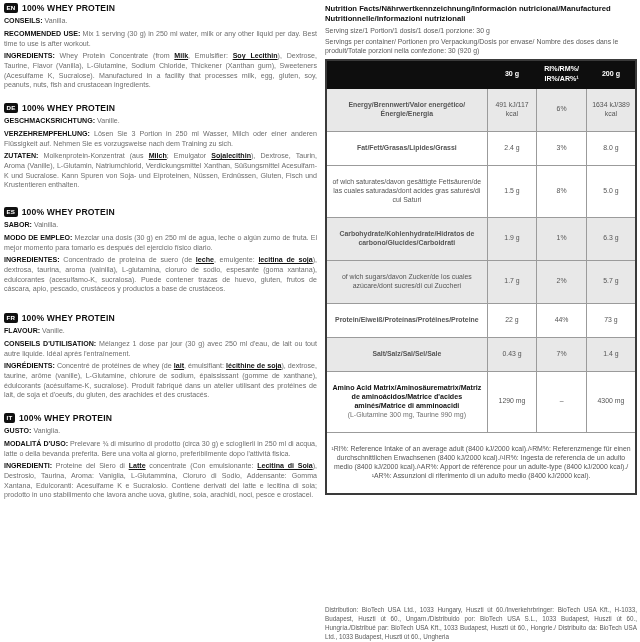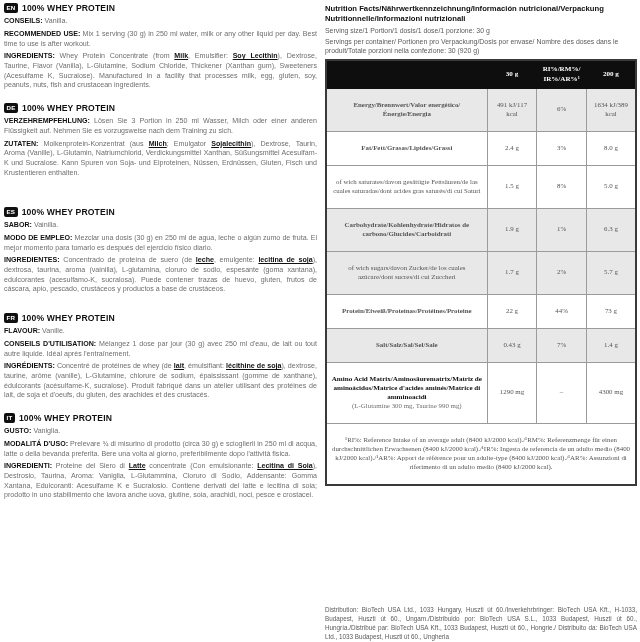--- a/index.html
+++ b/index.html
@@ -28,21 +28,20 @@
   .seg-label { font-weight:bold; color:#101010; }
   .seg-em { font-weight:bold; color:#101010; text-decoration:underline; }
 
   .right-col { position:absolute; left:325px; top:4px; width:312px; }
   .nf-title { font-weight:bold; font-size:7.7px; line-height:1.32; color:#101010; }
   .nf-line { font-size:6.9px; line-height:1.36; color:#5a5a5a; margin-top:1.5px; }
 
   table.nf {
     width:100%; border-collapse:collapse; margin-top:4px;
     border:2px solid #3a3a3a;
-    font-family:Liberation Serif, serif;
   }
   table.nf col.c-label { width:52%; }
   table.nf col.c-val { width:16%; }
   table.nf th, table.nf td {
     border:1px solid #9b9b9b; padding:12px 4px;
     font-size:6.9px; line-height:1.3; color:#555; text-align:center; vertical-align:middle;
   }
   table.nf thead th {
     background:#0e0e0e; color:#ffffff; font-weight:bold; font-size:7.1px;
     border-color:#0e0e0e; padding:4px 2px;
@@ -74,20 +73,21 @@
     <p class="para"><span class="seg-label">CONSEILS: </span><span>Vanilla.</span></p>
     <p class="para"><span class="seg-label">RECOMMENDED USE: </span><span>Mix 1 serving (30 g) in 250 ml water, milk or any other liquid per day. Best time to use is after workout.</span></p>
     <p class="para"><span class="seg-label">INGREDIENTS: </span><span>Whey Protein Concentrate (from </span><span class="seg-em">Milk</span><span>, Emulsifier: </span><span class="seg-em">Soy Lecithin</span><span>), Dextrose, Taurine, Flavor (Vanilla), L-Glutamine, Sodium Chloride, Thickener (Xanthan gum), Sweeteners (Acesulfame K, Sucralose). Manufactured in a facility that processes milk, egg, gluten, soy, peanuts, nuts, fish and crustacean ingredients.</span></p>
   </div>
 
   <div class="sec" id="sec-1">
     <div class="sec-head">
       <span class="badge">DE</span>
       <span class="sec-title">100% WHEY PROTEIN</span>
     </div>
+    <p class="para"><span class="seg-label">GESCHMACKSRICHTUNG: </span><span>Vanille.</span></p>
     <p class="para"><span class="seg-label">VERZEHREMPFEHLUNG: </span><span>Lösen Sie 3 Portion in 250 ml Wasser, Milch oder einer anderen Flüssigkeit auf. Nehmen Sie es vorzugsweise nach dem Training zu sich.</span></p>
     <p class="para"><span class="seg-label">ZUTATEN: </span><span>Molkenprotein-Konzentrat (aus </span><span class="seg-em">Milch</span><span>; Emulgator </span><span class="seg-em">Sojalecithin</span><span>), Dextrose, Taurin, Aroma (Vanille), L-Glutamin, Natriumchlorid, Verdickungsmittel Xanthan, Süßungsmittel Acesulfam-K und Sucralose. Kann Spuren von Soja- und Eiproteinen, Nüssen, Erdnüssen, Gluten, Fisch und Krustentieren enthalten.</span></p>
   </div>
 
   <div class="sec" id="sec-2">
     <div class="sec-head">
       <span class="badge">ES</span>
       <span class="sec-title">100% WHEY PROTEIN</span>
     </div>
     <p class="para"><span class="seg-label">SABOR: </span><span>Vainilla.</span></p>
@@ -111,21 +111,21 @@
       <span class="sec-title">100% WHEY PROTEIN</span>
     </div>
     <p class="para"><span class="seg-label">GUSTO: </span><span>Vaniglia.</span></p>
     <p class="para"><span class="seg-label">MODALITÁ D'USO: </span><span>Prelevare ¾ di misurino di prodotto (circa 30 g) e scioglierli in 250 ml di acqua, latte o della bevanda preferita. Bere una volta al giorno, preferibilmente dopo l'attività fisica.</span></p>
     <p class="para"><span class="seg-label">INGREDIENTI: </span><span>Proteine del Siero di </span><span class="seg-em">Latte</span><span> concentrate (Con emulsionante: </span><span class="seg-em">Lecitina di Soia</span><span>), Destrosio, Taurina, Aroma: Vaniglia, L-Glutammina, Cloruro di Sodio, Addensante: Gomma Xantana, Edulcoranti: Acesulfame K e Sucralosio. Contiene derivati del latte e lecitina di soia; prodotto in uno stabilimento che lavora anche uova, glutine, soia, arachidi, noci, pesce e crostacei.</span></p>
   </div>
 
 </div>
 
 <div class="right-col">
-  <div class="nf-title">Nutrition Facts/Nährwertkennzeichnung/Información nutricional/Verpackung Nutritionnelle/Informazioni nutrizionali</div>
+  <div class="nf-title">Nutrition Facts/Nährwertkennzeichnung/Información nutricional/Manufactured Nutritionnelle/Informazioni nutrizionali</div>
   <div class="nf-line">Serving size/1 Portion/1 dosis/1 dose/1 porzione: 30 g</div>
   <div class="nf-line">Servings per container/ Portionen pro Verpackung/Dosis por envase/ Nombre des doses dans le produit/Totale porzioni nella confezione: 30 (920 g)</div>
 
   <table class="nf">
     <colgroup>
       <col class="c-label">
         <col class="c-val">
         <col class="c-val">
         <col class="c-val">
     </colgroup>

